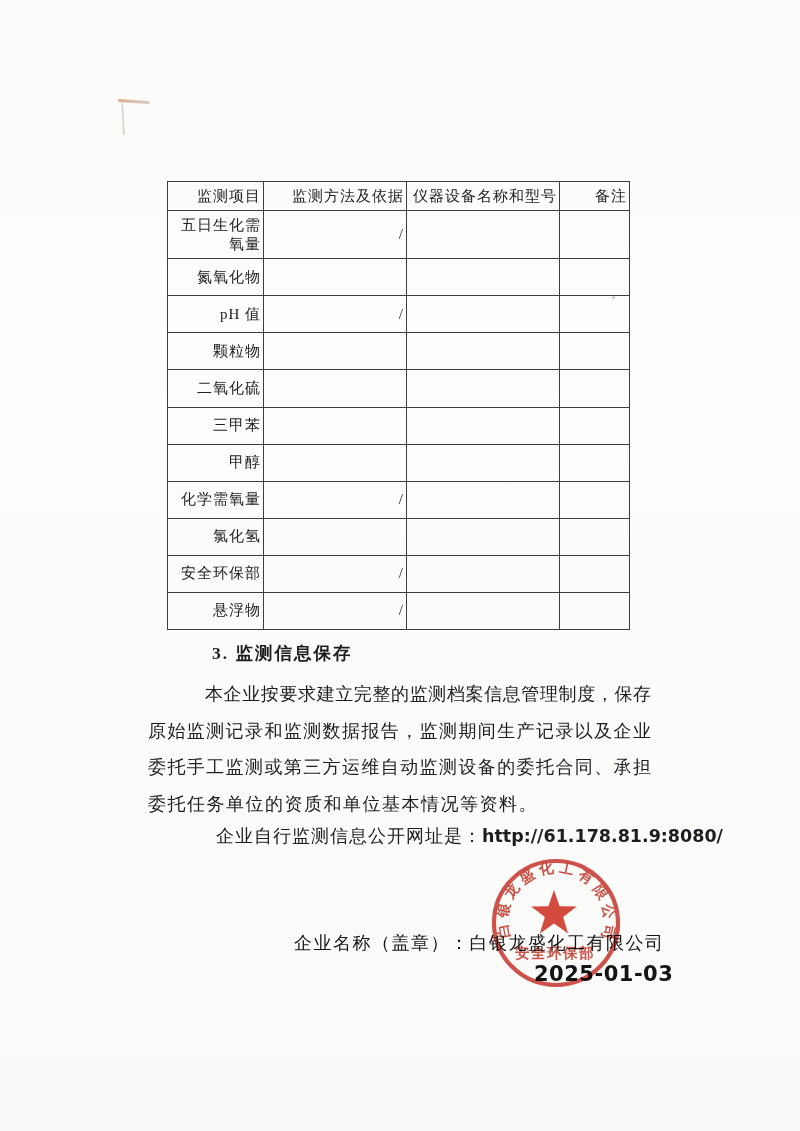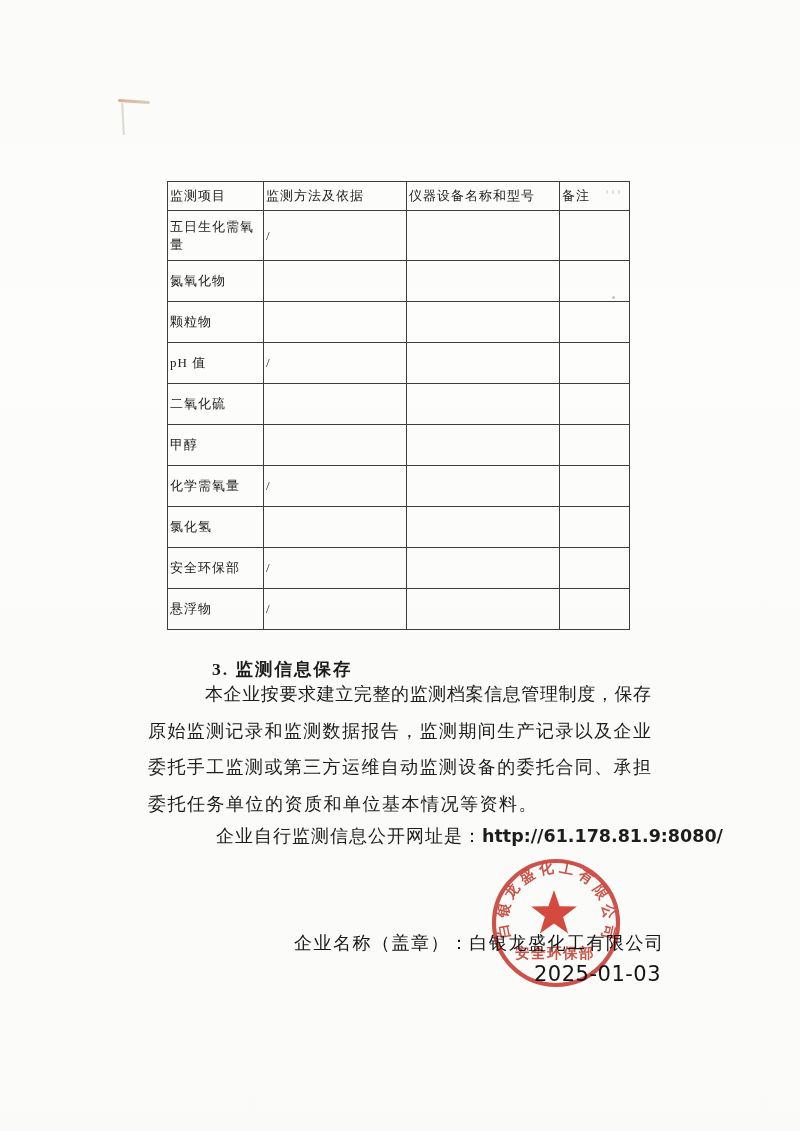--- a/index.html
+++ b/index.html
@@ -15,47 +15,47 @@
   .mark-v{position:absolute;left:122px;top:103px;width:2px;height:32px;
           background:#b8aea2;opacity:.45;transform:rotate(-3deg);}
   .speck1{position:absolute;left:606px;top:190px;width:14px;height:4px;opacity:.25;
           background:repeating-linear-gradient(90deg,#9a9a94 0 2px,transparent 2px 6px);}
   .speck2{position:absolute;left:612px;top:296px;width:3px;height:3px;background:#8c8c86;
           opacity:.5;border-radius:50%;}
 
   
   table.mon{position:absolute;left:167px;top:181px;width:462px;height:449px;
             border-collapse:collapse;table-layout:fixed;}
-  table.mon th,table.mon td{border:1.4px solid #3d3d3d;text-align:left;vertical-align:middle;
-            font-size:13px;font-weight:normal;color:#222;padding:0 2px;
+  table.mon th,table.mon td{border:1.4px solid #3d3d3d;text-align:right;vertical-align:middle;
+            font-size:15px;font-weight:normal;color:#222;padding:0 2px;
             font-family:"Liberation Serif","DejaVu Serif",serif;letter-spacing:1px;}
   table.mon thead tr{height:29px;}
   table.mon tbody tr{height:30px;}
   col.c1{width:96px;} col.c2{width:143px;} col.c3{width:153px;} col.c4{width:70px;}
   td.method{font-size:15px;}
 
   
   .sec-heading{position:absolute;left:212px;top:641px;font-size:17.5px;font-weight:bold;
-               letter-spacing:2px;color:#1c1c1c;margin-top:16px;}
+               letter-spacing:2px;color:#1c1c1c;}
 
   
   .para{position:absolute;left:148px;top:676px;width:503px;}
   .para-line{height:36.5px;line-height:36.5px;font-size:18px;color:#1d1d1d;
              text-align:justify;text-align-last:justify;white-space:nowrap;}
   .para-line.indent{padding-left:57px;width:446px;}
   .para-line.last{text-align-last:left;letter-spacing:1.5px;}
   .url-line{position:absolute;left:216px;top:818px;height:36.5px;line-height:36.5px;
             font-size:18px;color:#1d1d1d;letter-spacing:1px;white-space:nowrap;}
   .url-line .url{font-family:"DejaVu Sans","Liberation Sans",sans-serif;
                  font-weight:600;letter-spacing:0;font-size:17.5px;}
 
   
   .signature{position:absolute;left:294px;top:931px;font-size:18px;letter-spacing:1.5px;
              color:#161616;white-space:nowrap;}
-  .stamp-date{position:absolute;left:534px;top:962px;font-size:21px;font-weight:400;
+  .stamp-date{position:absolute;left:534px;top:962px;font-size:21px;font-weight:700;
               font-family:"DejaVu Sans","Liberation Sans",sans-serif;color:#141414;
               letter-spacing:.5px;}
 
   
   .seal{position:absolute;left:486px;top:850px;width:145px;height:148px;
         mix-blend-mode:multiply;opacity:.92;}
 </style>
 </head>
 <body>
 
@@ -88,33 +88,39 @@
           <td></td>
           <td></td>
         </tr>
         <tr>
           <td>氮氧化物</td>
           <td class="method"></td>
           <td></td>
           <td></td>
         </tr>
         <tr>
+          <td>pH 值</td>
+          <td class="method">/</td>
+          <td></td>
+          <td></td>
+        </tr>
+        <tr>
           <td>颗粒物</td>
           <td class="method"></td>
           <td></td>
           <td></td>
         </tr>
         <tr>
-          <td>pH 值</td>
-          <td class="method">/</td>
+          <td>二氧化硫</td>
+          <td class="method"></td>
           <td></td>
           <td></td>
         </tr>
         <tr>
-          <td>二氧化硫</td>
+          <td>三甲苯</td>
           <td class="method"></td>
           <td></td>
           <td></td>
         </tr>
         <tr>
           <td>甲醇</td>
           <td class="method"></td>
           <td></td>
           <td></td>
         </tr>

